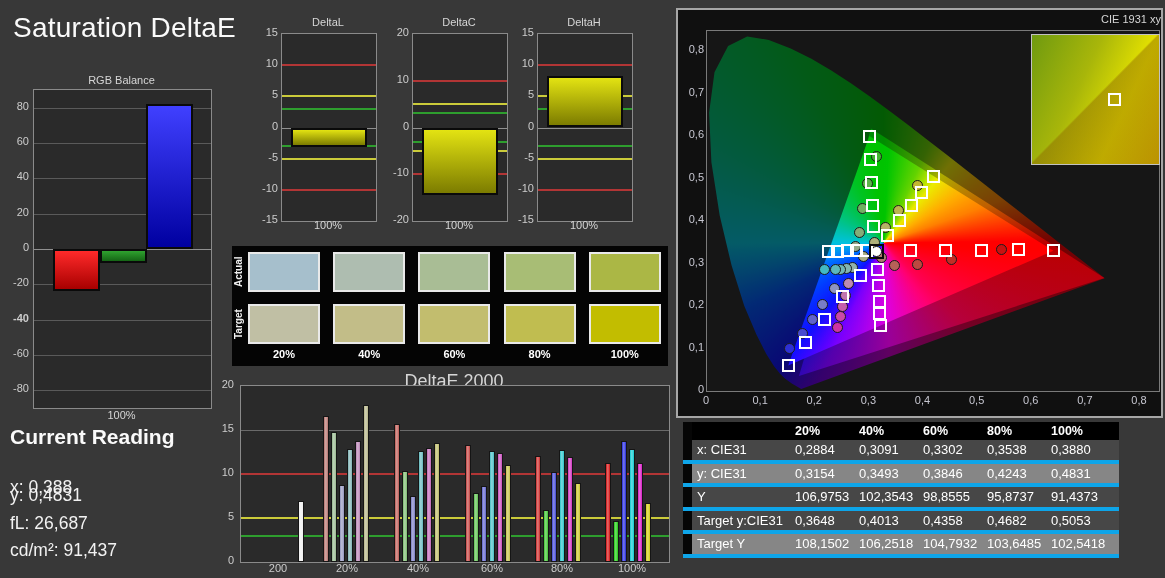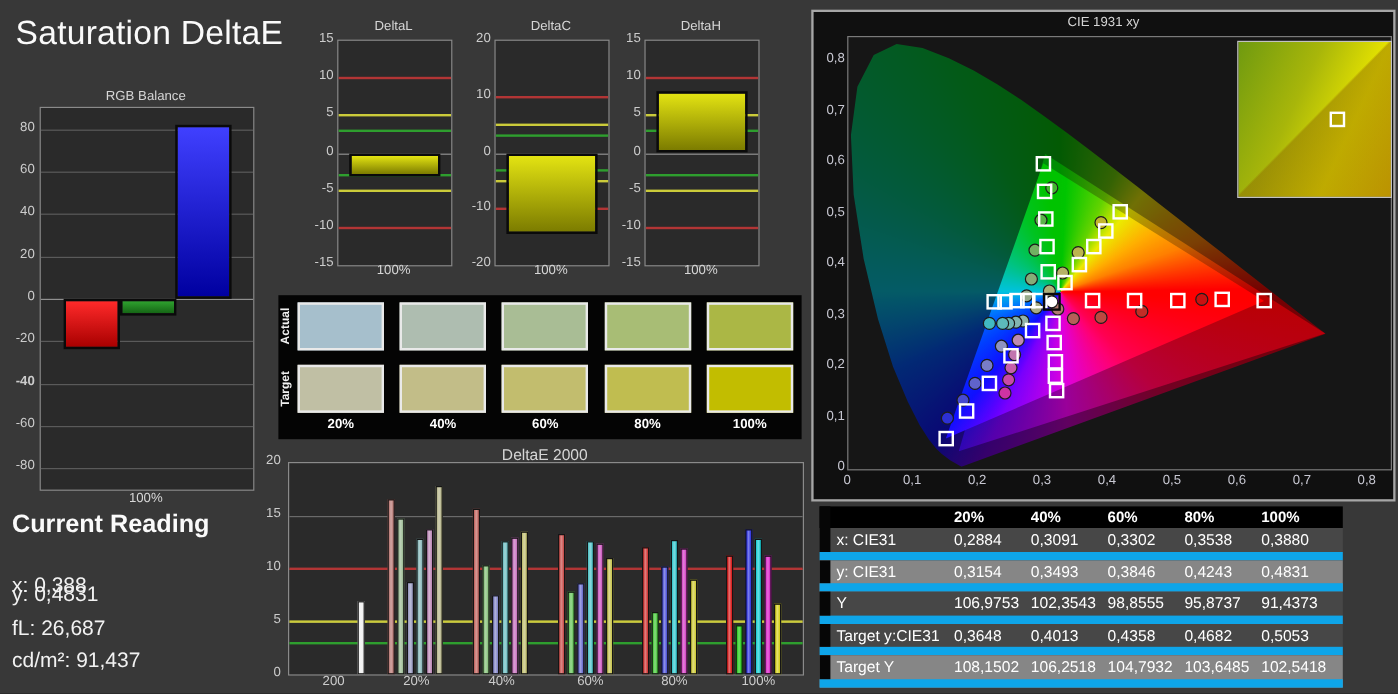--- a/index.html
+++ b/index.html
@@ -31,21 +31,21 @@
   .cie-tick{position:absolute;font-size:11px;color:#c8c8d2;}
   .inset{position:absolute;left:353px;top:24px;width:129px;height:131px;border:1px solid #c2c2c2;
          box-sizing:border-box;z-index:6;
          background-image:linear-gradient(to bottom right, rgba(0,0,0,0) 49%, rgba(140,100,0,.45) 50%),
                           linear-gradient(115deg,#6f9a10 0%,#a8b60a 38%,#e8e400 68%,#e2b902 100%);}
   .reading-line{position:absolute;left:10px;font-size:17.5px;color:#f2f2f2;}
   .reading-title{position:absolute;left:10px;top:425px;font-size:21px;font-weight:bold;color:#fafafa;}
   .tbl{position:absolute;left:683px;top:422px;width:436px;}
   .tbl-row{display:flex;align-items:center;color:#ffffff;}
   .tbl-header{height:18px;background:#000;font-weight:bold;font-size:12.5px;}
-  .tbl-data{height:19.5px;border-bottom:7px solid #0ea5e9;font-size:13px;}
+  .tbl-data{height:19.5px;border-bottom:4px solid #0ea5e9;font-size:13px;}
   .row-dark{background:#474747;}
   .row-light{background:#868686;}
   .c-strip{width:9px;align-self:stretch;background:#060606;flex:none;}
   .c-lbl{width:98px;padding-left:5px;flex:none;}
   .c-val{width:64px;flex:none;}
 </style>
 </head>
 <body>
 
 <div class="stage">
@@ -157,21 +157,21 @@
       <div class="swatch" style="left: 186.4px; top: 58px; width: 72px; height: 40px; background: rgb(194, 189, 110);"></div>
       <div class="sw-collabel" style="left: 186.4px; top: 102px; width: 72px;">60%</div>
       <div class="swatch" style="left: 271.6px; top: 6px; width: 72px; height: 40px; background: rgb(168, 189, 117);"></div>
       <div class="swatch" style="left: 271.6px; top: 58px; width: 72px; height: 40px; background: rgb(192, 189, 80);"></div>
       <div class="sw-collabel" style="left: 271.6px; top: 102px; width: 72px;">80%</div>
       <div class="swatch" style="left: 356.8px; top: 6px; width: 72px; height: 40px; background: rgb(171, 183, 69);"></div>
       <div class="swatch" style="left: 356.8px; top: 58px; width: 72px; height: 40px; background: rgb(194, 189, 0);"></div>
       <div class="sw-collabel" style="left: 356.8px; top: 102px; width: 72px;">100%</div>
     </div>
 
-  <div class="chart-title" style="left:240px;top:371px;width:428px;font-size:13px;">DeltaE 2000</div>
+  <div class="chart-title" style="left:240px;top:371px;width:428px;font-size:18px;">DeltaE 2000</div>
   <div class="plot" id="de-plot" style="left:240px;top:385px;width:428px;height:176px;">
       <div class="gridline" style="top: 132px; background: rgb(106, 106, 106);"></div>
       <div class="gridline" style="top: 88px; background: rgb(106, 106, 106);"></div>
       <div class="gridline" style="top: 44px; background: rgb(106, 106, 106);"></div>
       <div class="limitline" style="top: 87px; background: rgb(178, 53, 53);"></div>
       <div class="limitline" style="top: 131px; background: rgb(203, 203, 58);"></div>
       <div class="limitline" style="top: 148.6px; background: rgb(46, 158, 46);"></div>
       <div class="debar" style="left: 57px; width: 6px; top: 115.28px; height: 60.72px; background: linear-gradient(90deg, rgb(238, 238, 238) 0%, rgba(255, 255, 255, 0.4) 45%, rgb(238, 238, 238) 100%), rgb(238, 238, 238);"></div>
       <div class="debar" style="left: 82px; width: 6px; top: 29.92px; height: 146.08px; background: linear-gradient(90deg, rgb(180, 113, 108) 0%, rgba(255, 255, 255, 0.4) 45%, rgb(180, 113, 108) 100%), rgb(180, 113, 108);"></div>
       <div class="debar" style="left: 90px; width: 6px; top: 45.76px; height: 130.24px; background: linear-gradient(90deg, rgb(150, 183, 142) 0%, rgba(255, 255, 255, 0.4) 45%, rgb(150, 183, 142) 100%), rgb(150, 183, 142);"></div>
@@ -218,21 +218,21 @@
       <div class="tick-label" style="left: 607px; width: 50px; top: 562px; text-align: center; position: absolute;">100%</div>
     </div>
 
   <div class="reading-title">Current Reading</div>
   <div class="reading-line" style="top:477px;">x: 0,388</div>
   <div class="reading-line" style="top:485px;">y: 0,4831</div>
   <div class="reading-line" style="top:513px;">fL: 26,687</div>
   <div class="reading-line" style="top:540px;">cd/m²: 91,437</div>
 
   <div class="cie-panel">
-    <div class="chart-title" style="left:0;top:3px;width:100%;">CIE 1931 xy</div>
+    <div class="chart-title" style="left:0;top:3px;width:100%;text-align:right;">CIE 1931 xy</div>
     <div class="cie-plot" id="cie-plot">
         <div class="gamut" style="background: conic-gradient(at 39.1% 58.9%, rgb(0, 176, 0) 0deg, rgb(98, 192, 0) 25deg, rgb(216, 216, 0) 40deg, rgb(240, 120, 0) 70deg, rgb(232, 0, 0) 90deg, rgb(228, 0, 74) 135deg, rgb(192, 0, 192) 177deg, rgb(106, 0, 216) 205deg, rgb(16, 16, 232) 220deg, rgb(0, 80, 232) 245deg, rgb(0, 176, 200) 270deg, rgb(0, 176, 120) 300deg, rgb(0, 176, 40) 335deg, rgb(0, 176, 0) 360deg); clip-path: polygon(94.2px 357.9px, 84.8px 352.5px, 77.9px 347.4px, 73.3px 343px, 67.2px 335.4px, 59.3px 323.1px, 49.4px 303.6px, 37.2px 274.7px, 24.6px 234.6px, 12.7px 184.6px, 4.4px 131.2px, 2.1px 81.7px, 7.5px 41.2px, 21.1px 14.9px, 40.2px 5.6px, 61.8px 8.9px, 83.7px 17.5px, 104.4px 27.8px, 124.3px 39.4px, 143.9px 52.2px, 163.2px 65.8px, 182.6px 80px, 201.9px 94.6px, 221.2px 109.4px, 240.4px 124.3px, 259.2px 138.9px, 277.4px 153.2px, 294.9px 166.9px, 311.3px 179.7px, 326.3px 191.5px, 339.4px 201.7px, 350.8px 210.7px, 374.3px 229px, 383.2px 235.9px, 389.2px 240.6px, 397.7px 247.2px); filter: brightness(0.52) saturate(0.95);"></div>
         <div class="gamut" style="background: conic-gradient(at 39.1% 58.9%, rgb(0, 176, 0) 0deg, rgb(98, 192, 0) 25deg, rgb(216, 216, 0) 40deg, rgb(240, 120, 0) 70deg, rgb(232, 0, 0) 90deg, rgb(228, 0, 74) 135deg, rgb(192, 0, 192) 177deg, rgb(106, 0, 216) 205deg, rgb(16, 16, 232) 220deg, rgb(0, 80, 232) 245deg, rgb(0, 176, 200) 270deg, rgb(0, 176, 120) 300deg, rgb(0, 176, 40) 335deg, rgb(0, 176, 0) 360deg); clip-path: polygon(164px 97.4px, 397.3px 246.9px, 92px 345.1px); filter: brightness(0.8);"></div>
         <div class="gamut" style="background: conic-gradient(at 39.1% 58.9%, rgb(0, 176, 0) 0deg, rgb(98, 192, 0) 25deg, rgb(216, 216, 0) 40deg, rgb(240, 120, 0) 70deg, rgb(232, 0, 0) 90deg, rgb(228, 0, 74) 135deg, rgb(192, 0, 192) 177deg, rgb(106, 0, 216) 205deg, rgb(16, 16, 232) 220deg, rgb(0, 80, 232) 245deg, rgb(0, 176, 200) 270deg, rgb(0, 176, 120) 300deg, rgb(0, 176, 40) 335deg, rgb(0, 176, 0) 360deg); clip-path: polygon(162.4px 105px, 346.4px 219.8px, 81.2px 334.5px); filter: brightness(1.08) saturate(1.1);"></div>
         <div class="dot" style="left: 150.596px; top: 220.455px; background: rgb(168, 173, 134);"></div>
         <div class="dot" style="left: 161.8px; top: 206.048px; background: rgb(174, 176, 120);"></div>
         <div class="dot" style="left: 173.221px; top: 191.045px; background: rgb(181, 178, 102);"></div>
         <div class="dot" style="left: 185.994px; top: 174.173px; background: rgb(188, 180, 78);"></div>
         <div class="dot" style="left: 204.505px; top: 149.183px; background: rgb(195, 183, 47);"></div>
         <div class="dot" style="left: 168.782px; top: 221.475px; background: rgb(176, 120, 111);"></div>

